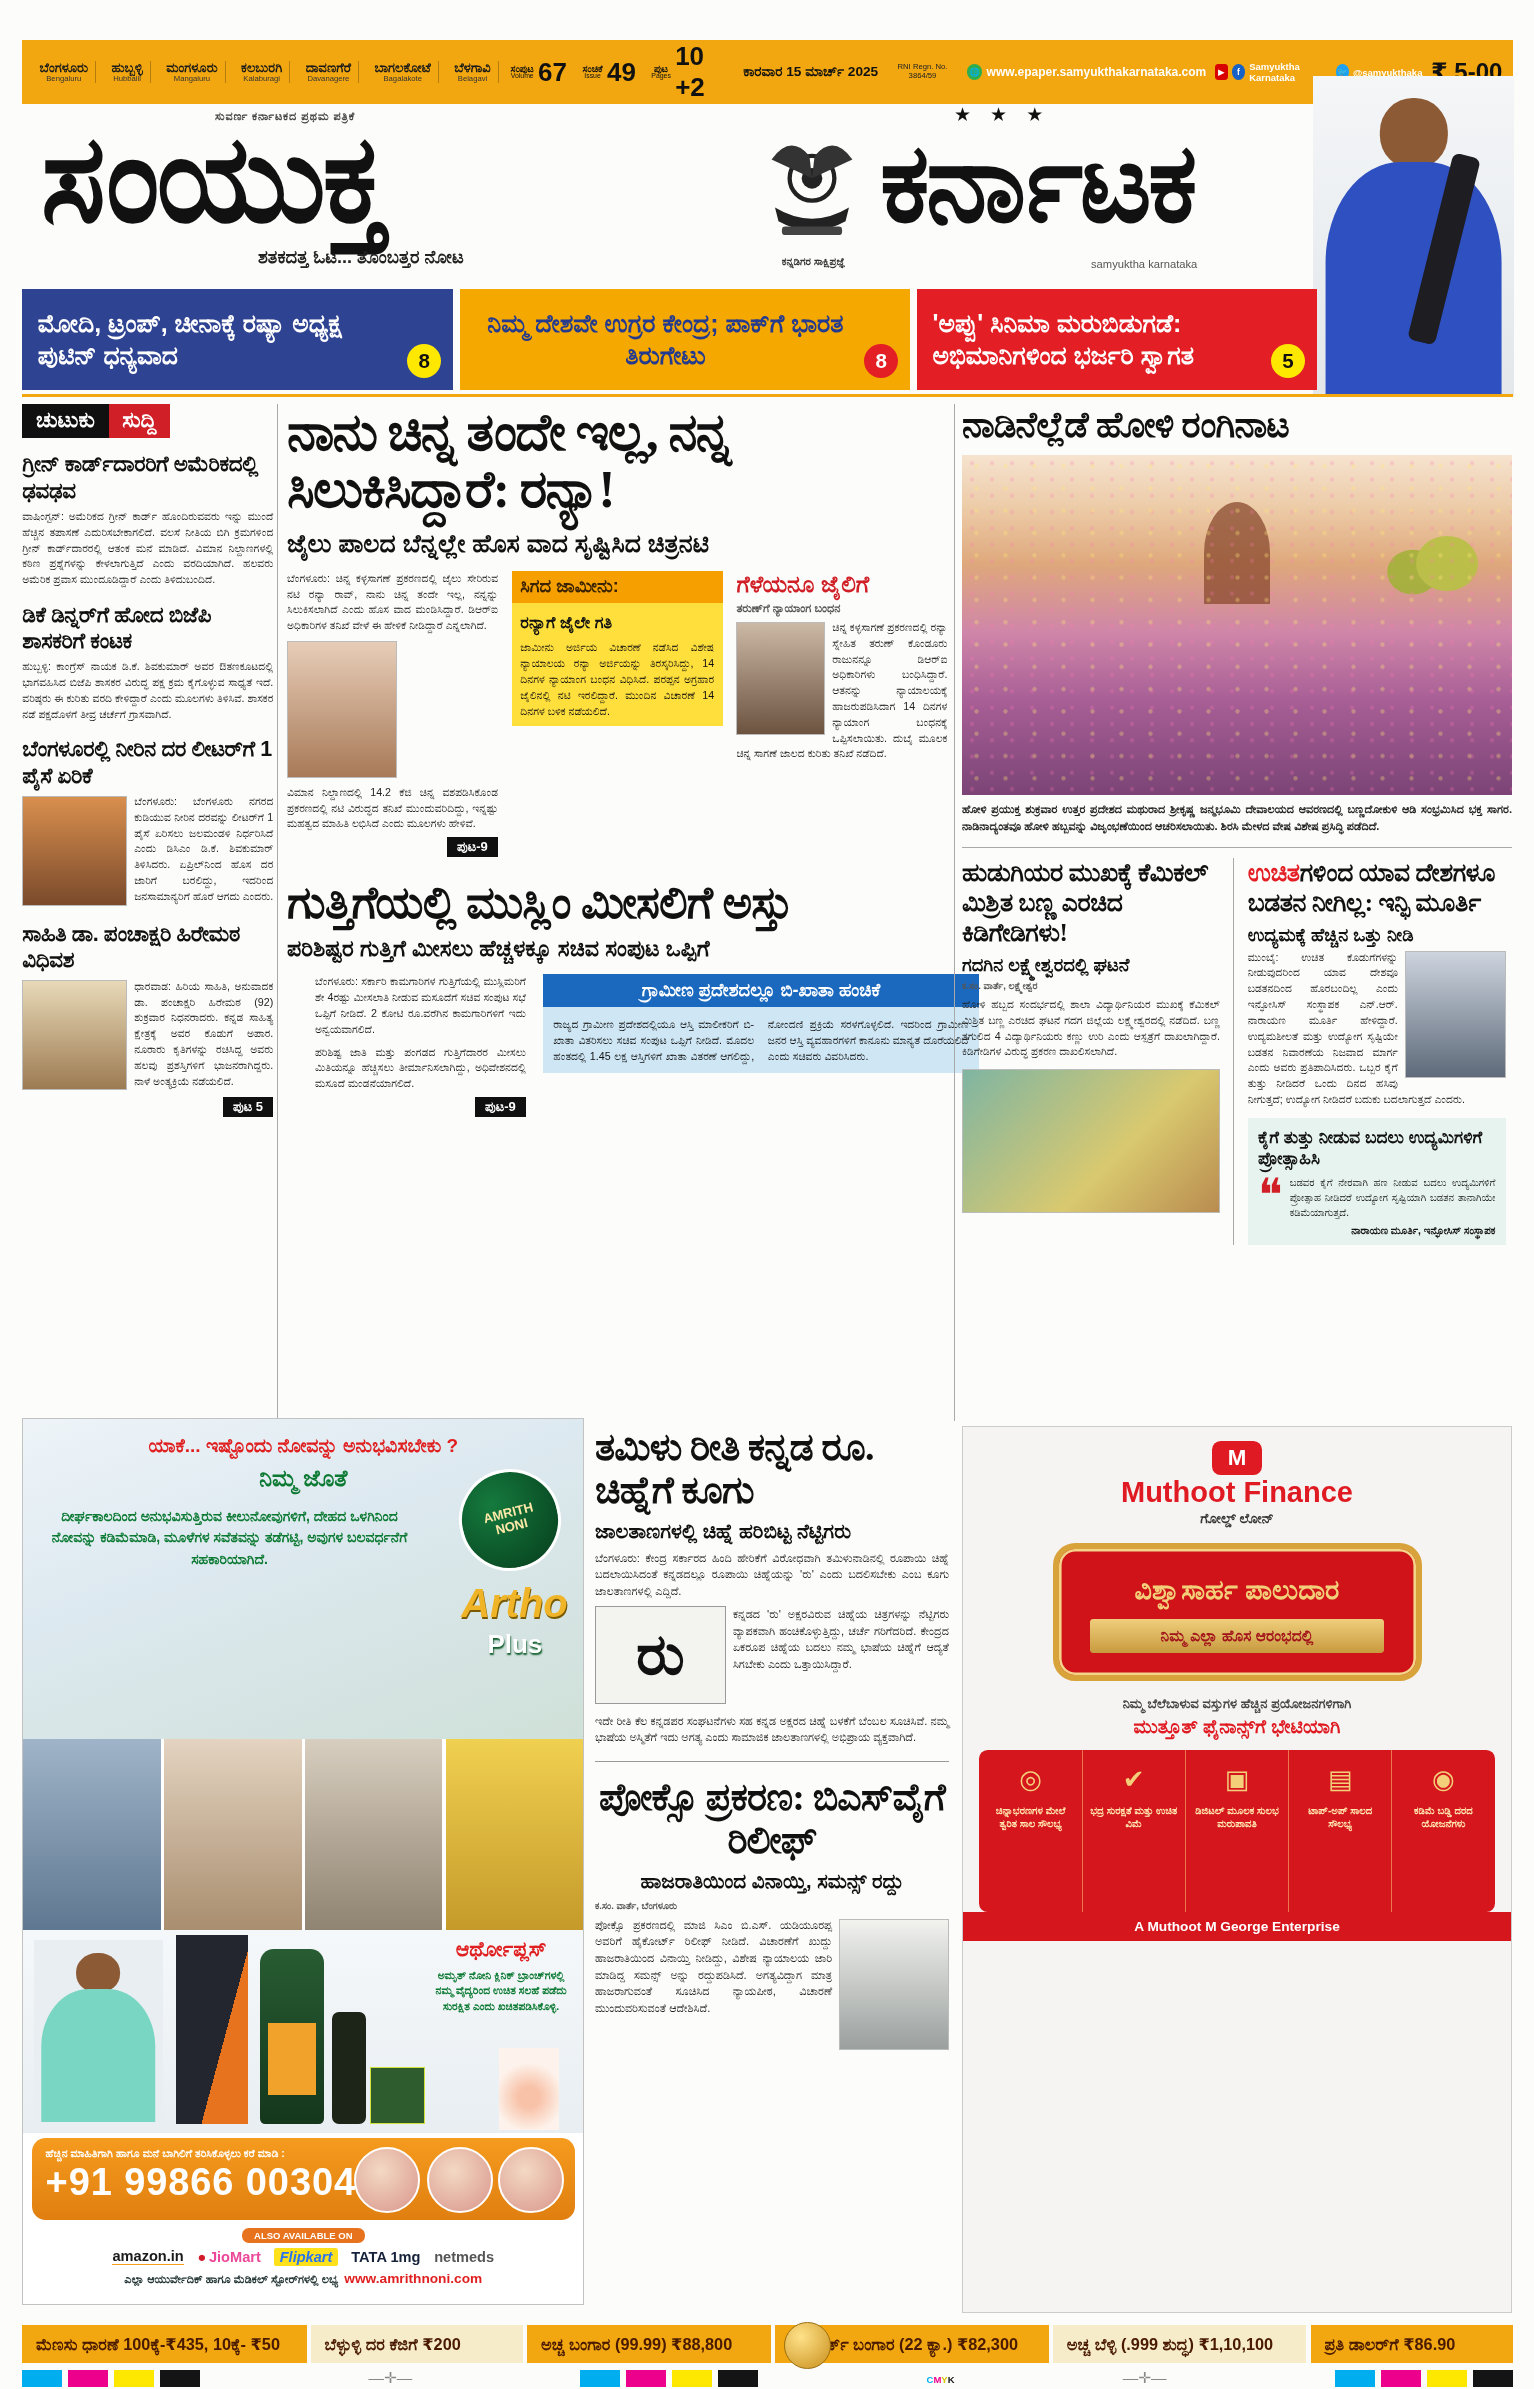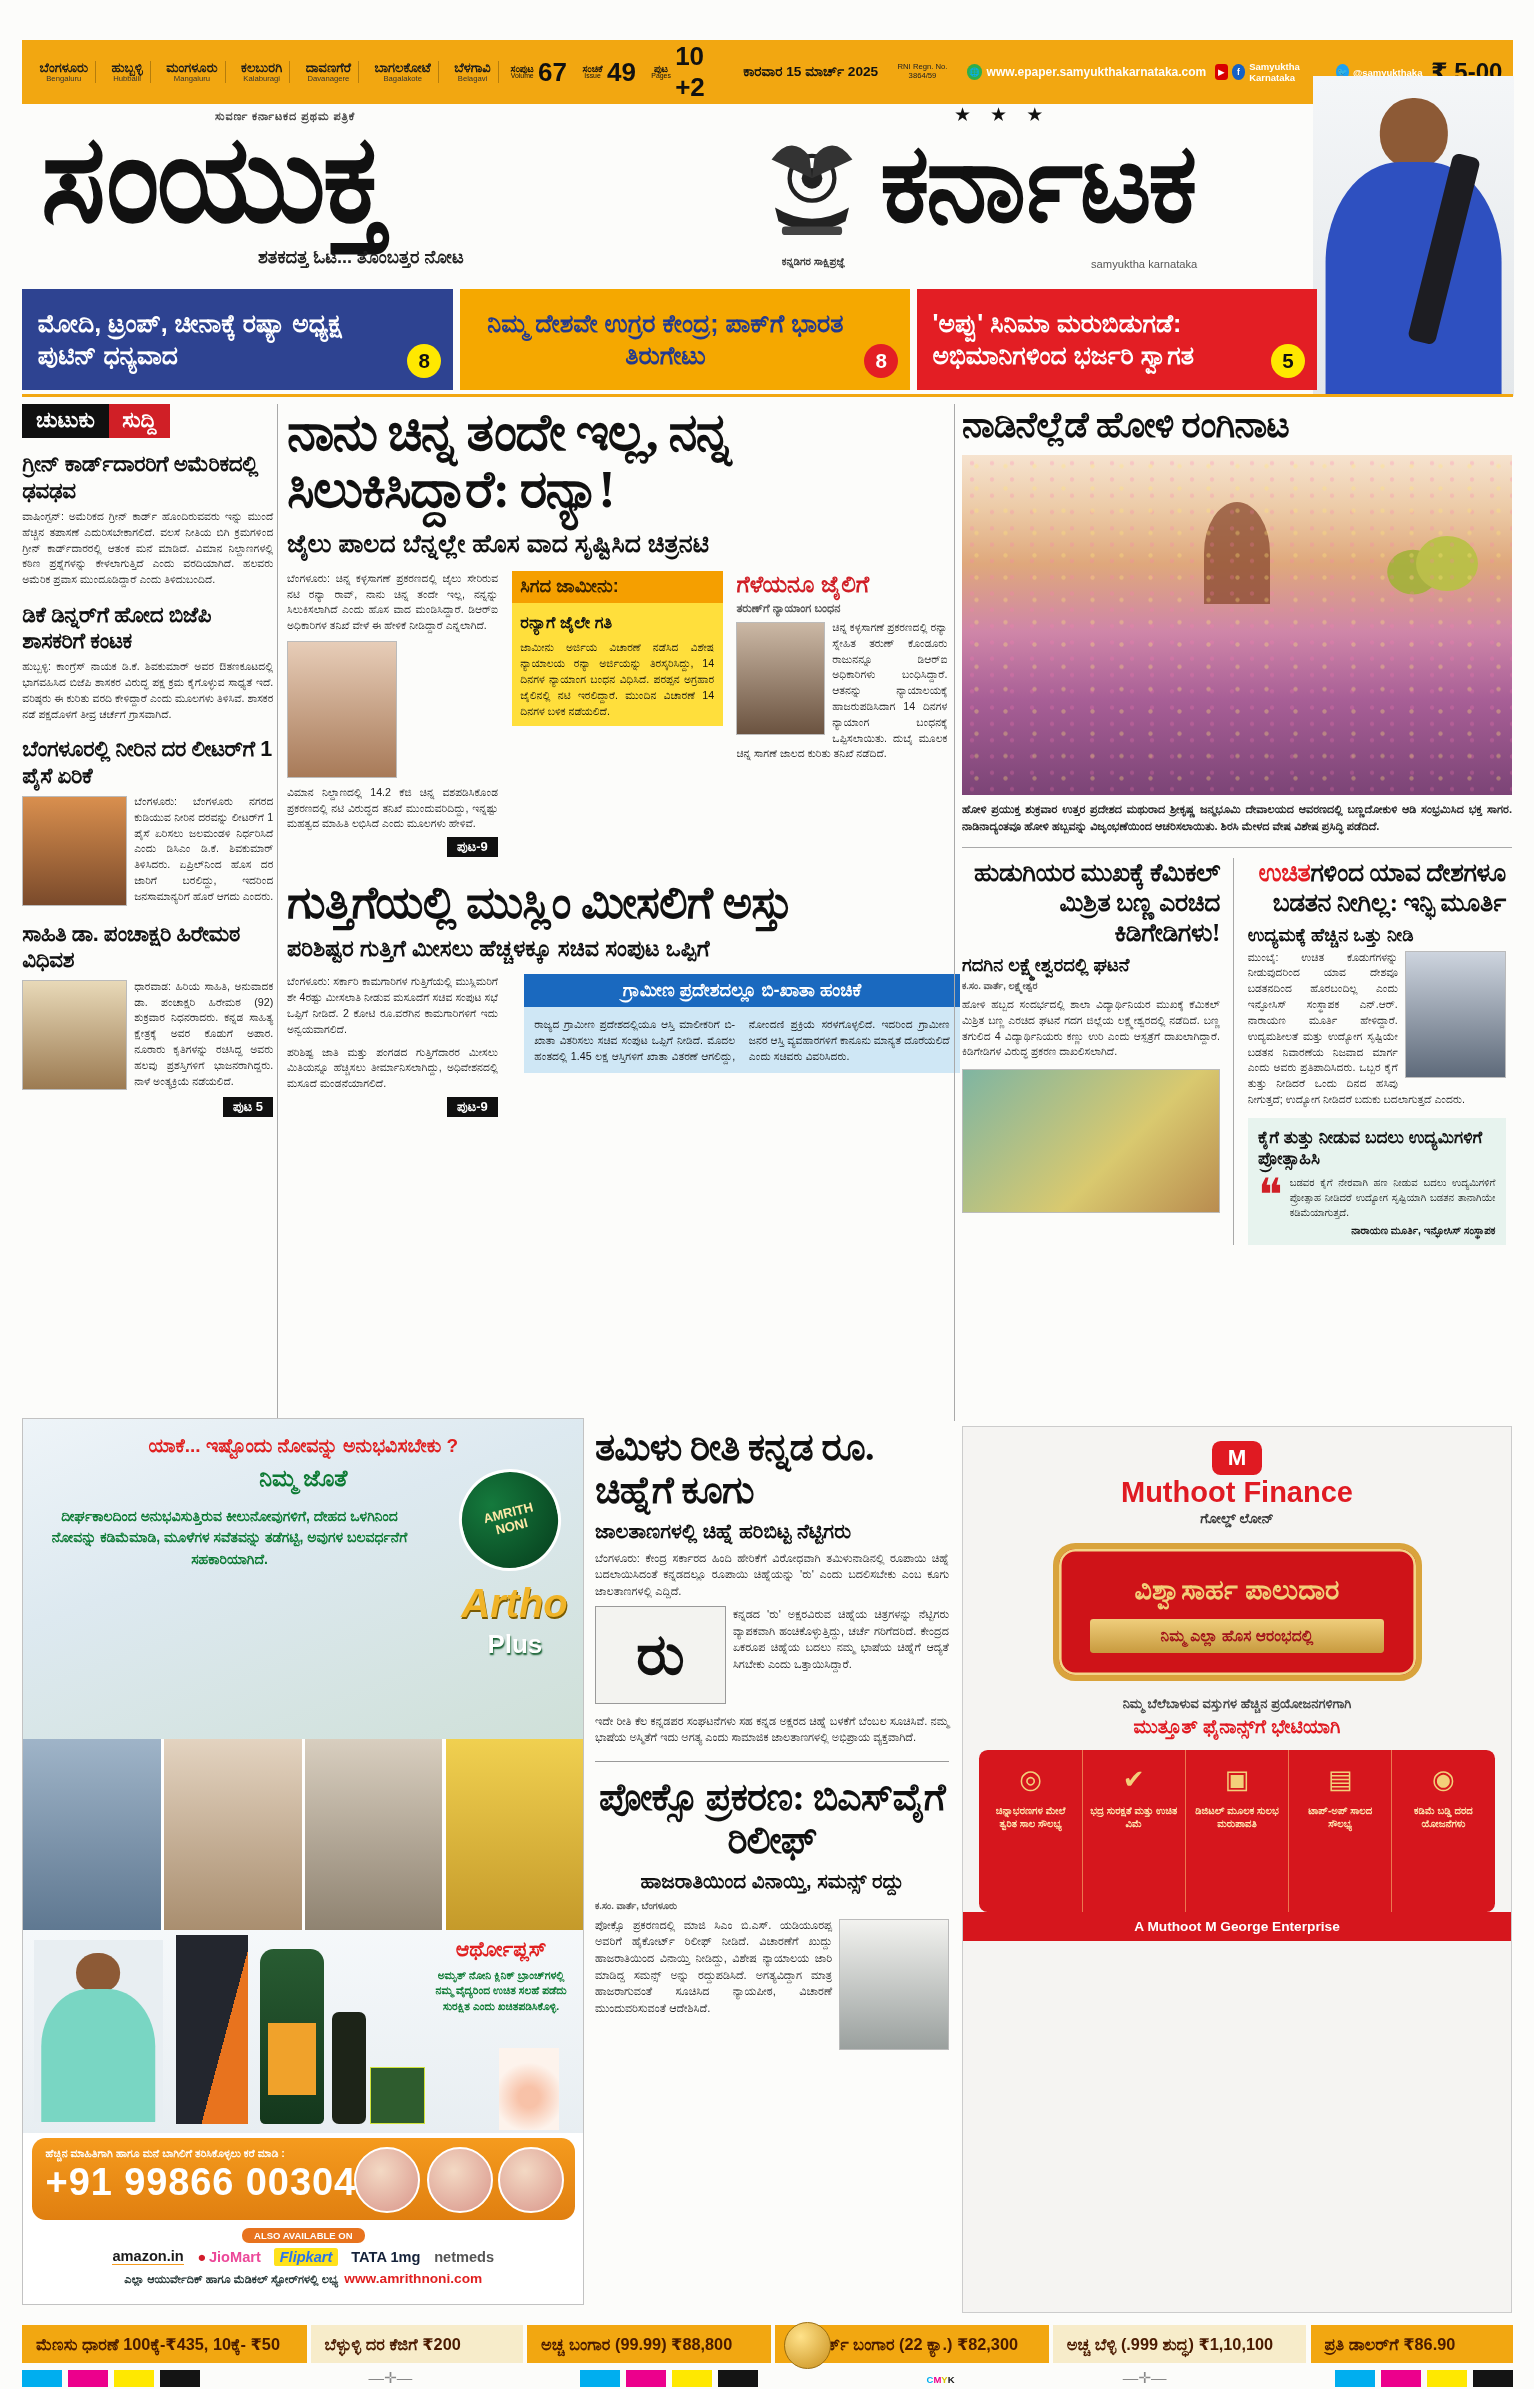--- a/index.html
+++ b/index.html
@@ -80,21 +80,21 @@
   .lead-cols{display:flex;gap:13.7px;margin-top:12px;}
   .lead-cols .c{width:211px;flex:none;}
   .ybox .yh{background:#f59f00;color:#3a2300;font-weight:bold;font-size:18px;padding:5.2px 8.6px;line-height:1.2;}
   .ybox .yb{background:#ffdf3c;padding:6.9px 8.6px;font-size:10.7px;line-height:1.5;text-align:justify;}
   .red-h{color:#d01f26;font-size:23px;font-weight:bold;line-height:1.2;margin:0 0 3.4px;}
   .sub-line{font-size:11.2px;font-weight:bold;color:#555;margin:0 0 5.2px;}
   
   .cab-h{font-size:45px;font-weight:900;letter-spacing:-0.9px;line-height:1.08;margin:22.3px 0 0;
          font-family:"Liberation Serif","DejaVu Serif",serif;}
   .cab-sub{font-size:22.3px;font-weight:bold;margin:8.6px 0 0;}
-  .cab-cols{display:flex;gap:26px;margin-top:12px;}
+  .cab-cols{display:flex;gap:17px;margin-top:12px;margin-left:28px;}
   .bluebox{width:436px;flex:none;}
   .bluebox .bh{background:#1a69bf;color:#fff;text-align:center;font-size:18px;font-weight:bold;padding:6px 6.9px;}
   .bluebox .bb{background:#cfe7f5;padding:8.6px 10.3px;font-size:10.7px;line-height:1.5;text-align:justify;
                column-count:2;column-gap:13.7px;}
   
   .holi-h{font-size:36px;font-weight:900;letter-spacing:-0.9px;margin:0;
           font-family:"Liberation Serif","DejaVu Serif",serif;}
   .holi-photo{width:550px;height:340px;margin-top:8.6px;position:relative;overflow:hidden;
      background:linear-gradient(180deg,#f6e3cf 0%,#eccaa6 16%,#dfa87c 32%,#cf86a8 52%,#a85f96 72%,#7b4476 100%);}
   .holi-photo::before{content:"";position:absolute;left:44%;top:14%;width:12%;height:30%;
@@ -103,21 +103,21 @@
      background-image:radial-gradient(circle,rgba(255,230,120,.55) 0 1.7px,transparent 2.6px),
                       radial-gradient(circle,rgba(255,120,180,.4) 0 1.7px,transparent 2.6px);
      background-size:29px 22.3px,20px 16.3px;opacity:.6;}
   .tree{position:absolute;top:24%;width:62px;height:55px;border-radius:50%;background:#b8c244;
         box-shadow:-34px 8.6px 0 -5.2px #a3b23a;opacity:.9;}
   .holi-cap{font-size:11.2px;font-weight:bold;color:#222;line-height:1.5;margin-top:6.9px;text-align:justify;}
   .subsplit{display:flex;margin-top:12px;border-top:0.9px solid #a9a9a9;padding-top:10.3px;}
   .subsplit .sc1{width:258px;flex:none;padding-right:13px;}
   .subsplit .sc2{width:258px;flex:none;border-left:0.9px solid #a9a9a9;padding-left:13.7px;}
   .sub-h{font-size:25px;font-weight:900;line-height:1.2;letter-spacing:-0.4px;margin:0;
-         font-family:"Liberation Serif","DejaVu Serif",serif;text-align:right;}
+         font-family:"Liberation Serif","DejaVu Serif",serif;}
   .sub-h .red{color:#e31e24;}
   .sub-h2{font-size:18px;font-weight:bold;margin:6.9px 0 3.4px;}
   .byline{font-size:9.5px;font-weight:bold;color:#555;margin:0 0 5.2px;}
   .quote-box{background:#e7f3ee;margin-top:10.3px;padding:8.6px 10.3px;position:relative;}
   .quote-box .qh{font-size:17px;font-weight:900;line-height:1.25;margin:0 0 5.2px;}
   .qmark{float:left;font-size:46px;line-height:.8;color:#d01f26;margin:3.4px 6.9px 0 0;font-family:"Liberation Serif",serif;}
   .quote-box .qb{font-size:10px;line-height:1.5;text-align:justify;margin:0;}
   .quote-box .qa{font-size:10.3px;font-weight:bold;text-align:right;margin:5.2px 0 0;}
   
   .noni{top:1418px;left:22.3px;width:562px;height:887px;border:0.9px solid #c2c2c2;background:#fff;box-sizing:border-box;}

